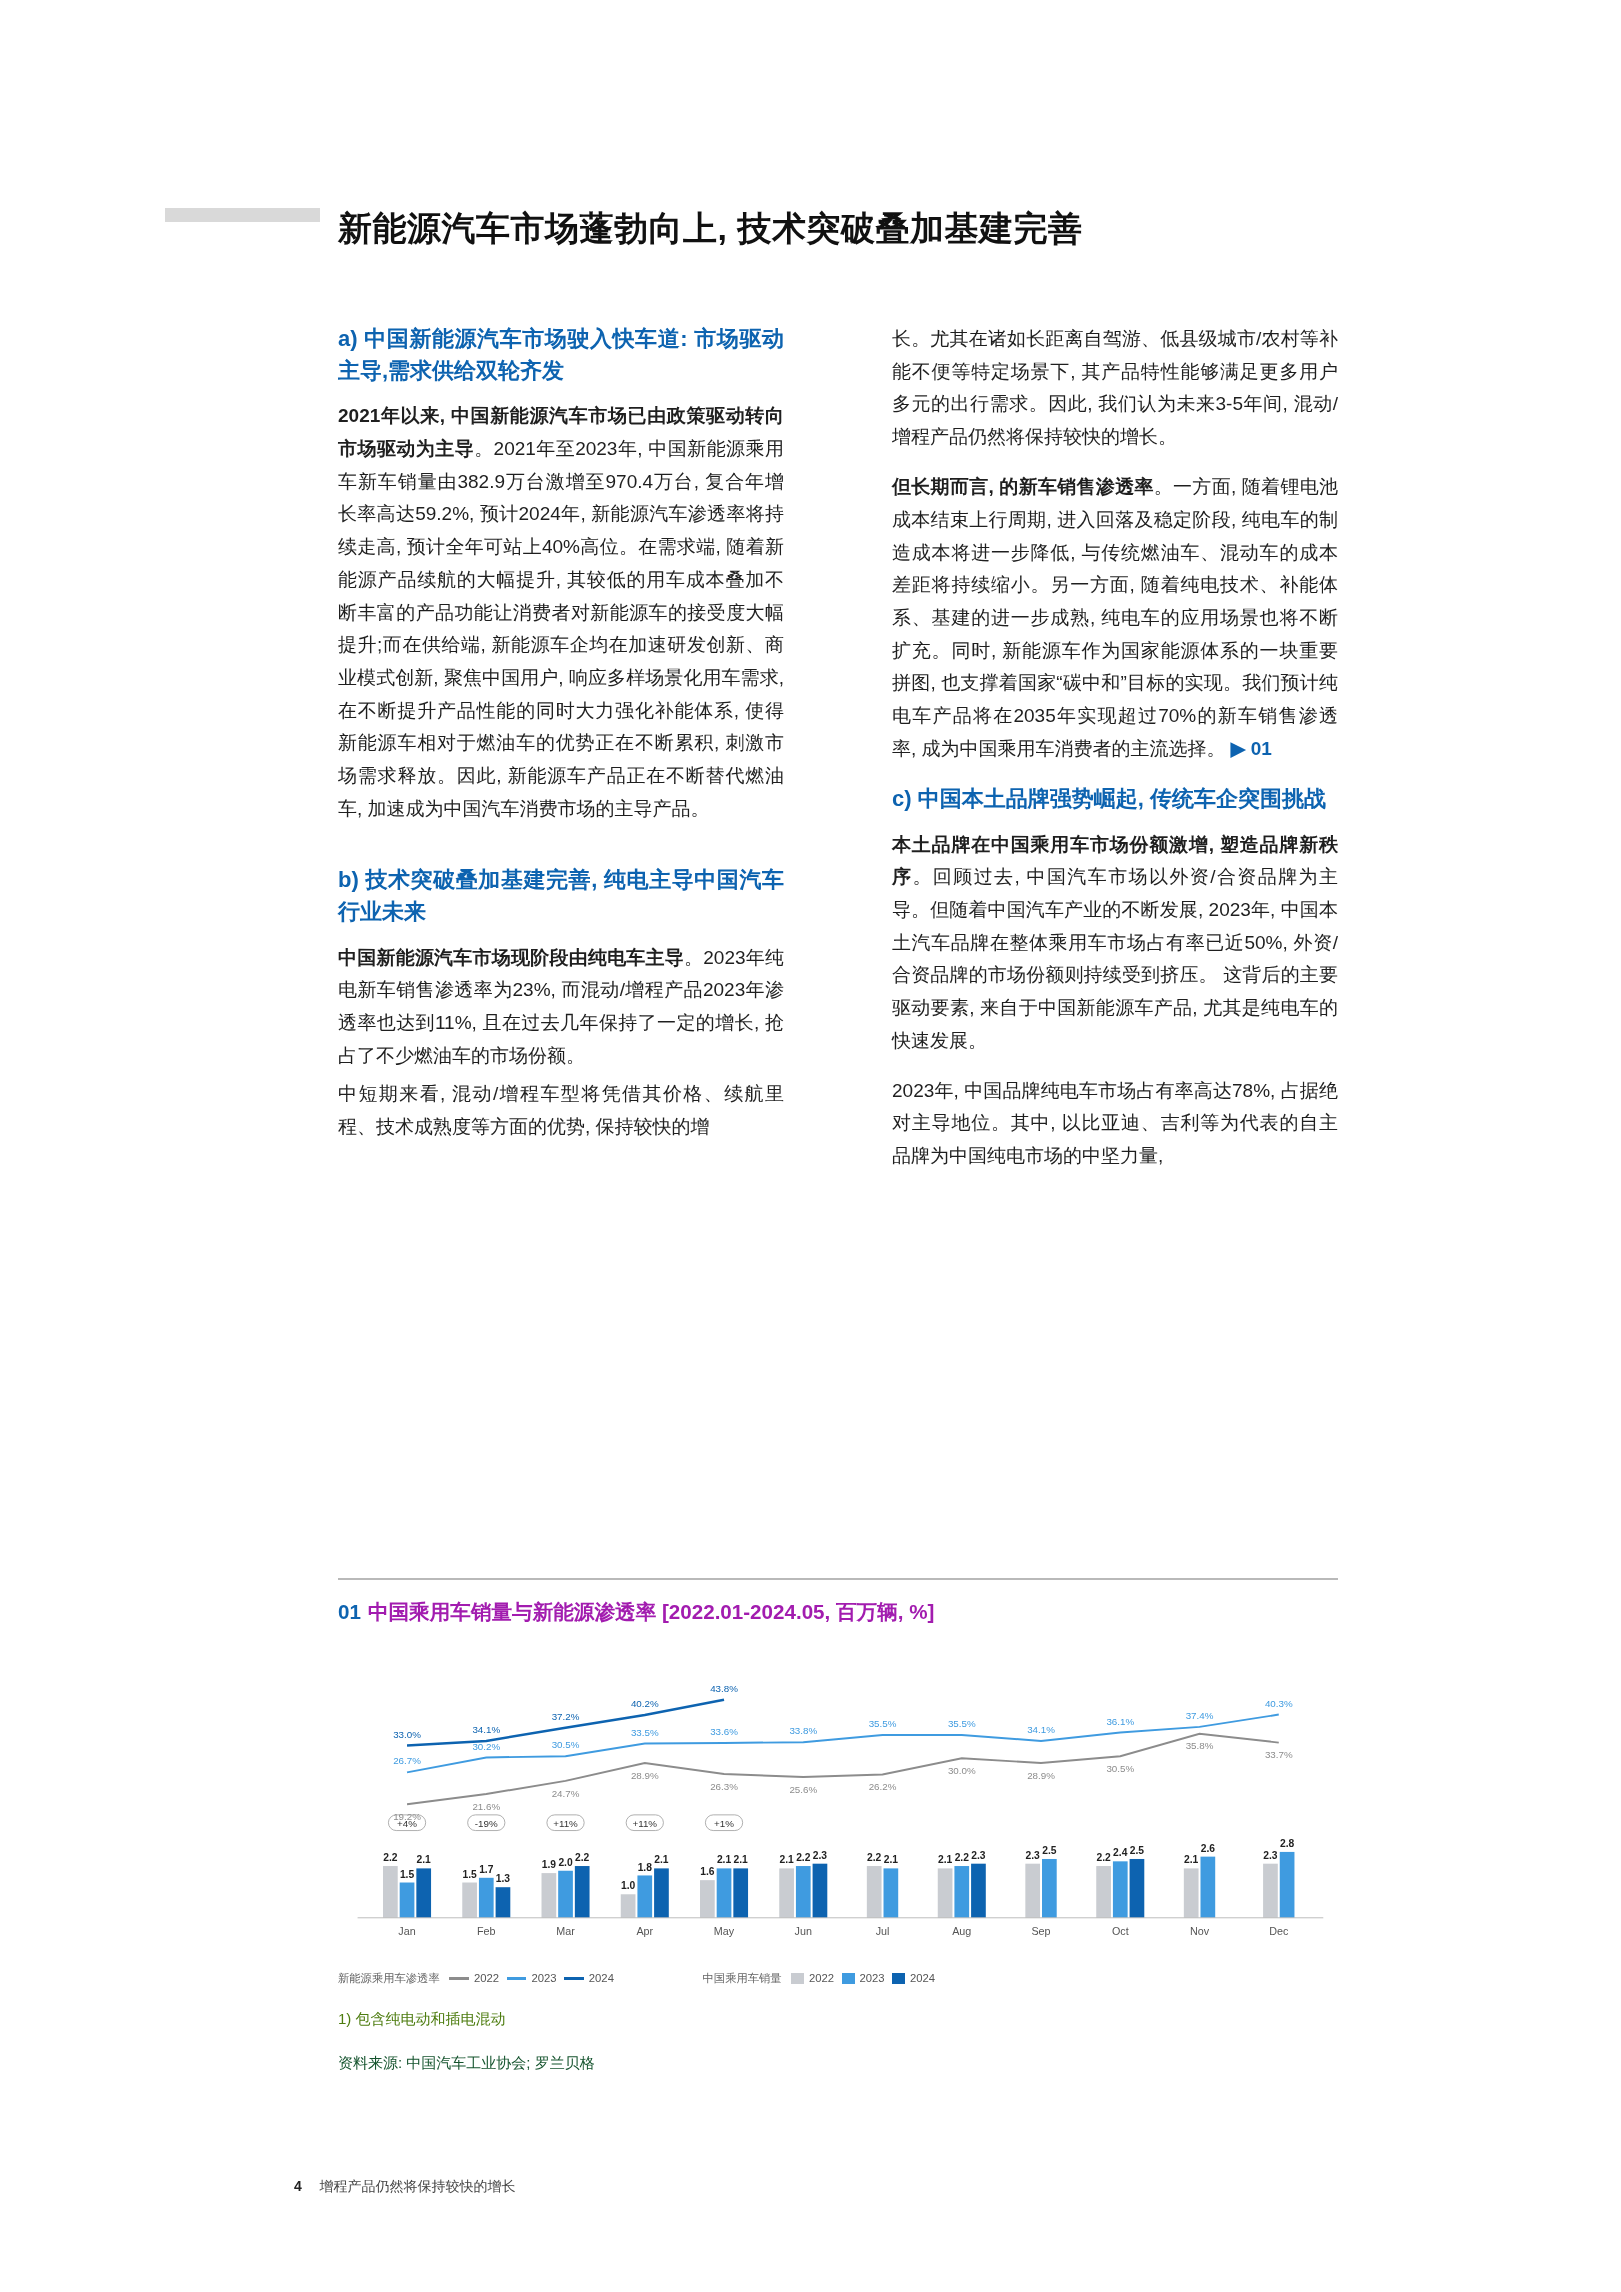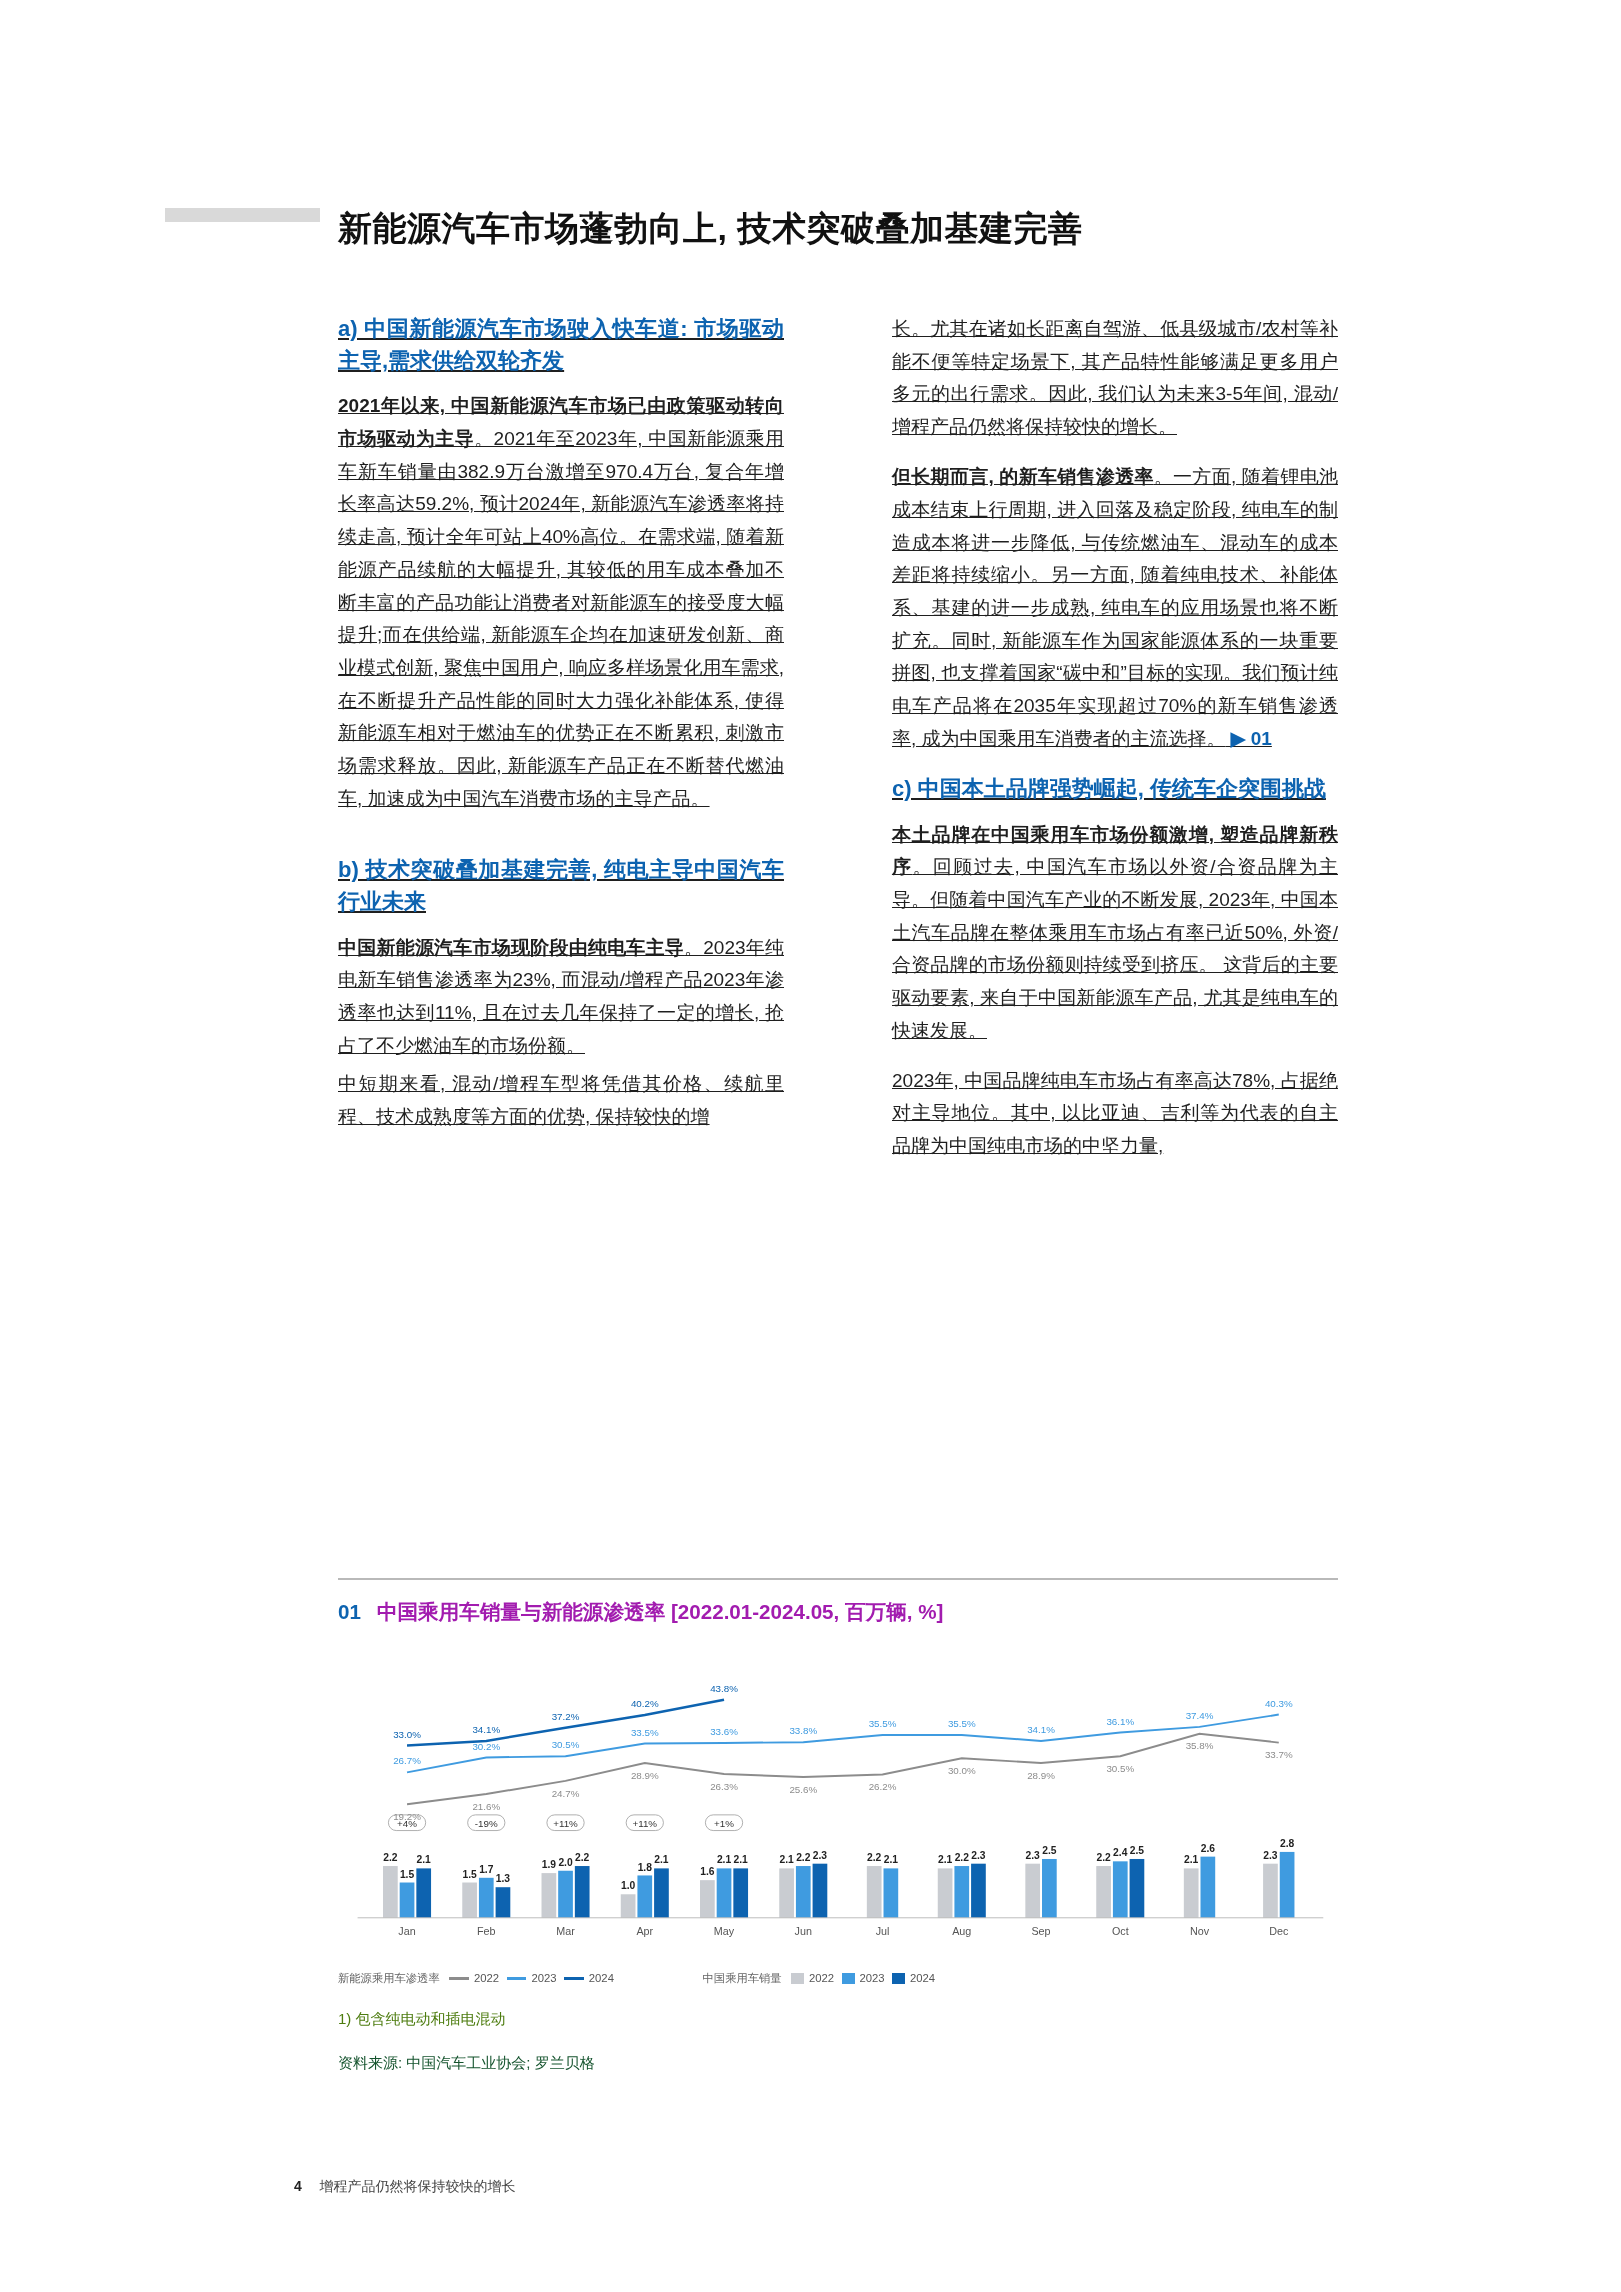--- a/index.html
+++ b/index.html
@@ -37,27 +37,26 @@
     font-size: 34px;
     font-weight: bold;
     letter-spacing: 0.5px;
     color: #111111;
     line-height: 1.25;
   }
 
   
   .col {
     position: absolute;
-    top: 313px;
+    top: 323px;
     width: 446px;
     font-size: 19px;
     line-height: 1.72;
     color: #1f1f1f;
     text-align: justify;
-    text-decoration: underline;
   }
   .col-left { left: 338px; }
   .col-right { left: 892px; }
 
   h2.sec {
     color: #0d63b0;
     font-size: 22px;
     font-weight: bold;
     line-height: 1.45;
     margin: 0 0 13.7px 0;
@@ -83,21 +82,21 @@
     width: 1000px;
   }
   .ex-rule {
     width: 100%;
     height: 2px;
     background: #b9b9b9;
   }
   .ex-head {
     display: flex;
     align-items: baseline;
-    gap: 16px;
+    gap: 7px;
     margin-top: 17.6px;
   }
   .ex-num {
     color: #0d63b0;
     font-weight: bold;
     font-size: 20.6px;
   }
   .ex-title {
     font-weight: bold;
     font-size: 20.6px;

